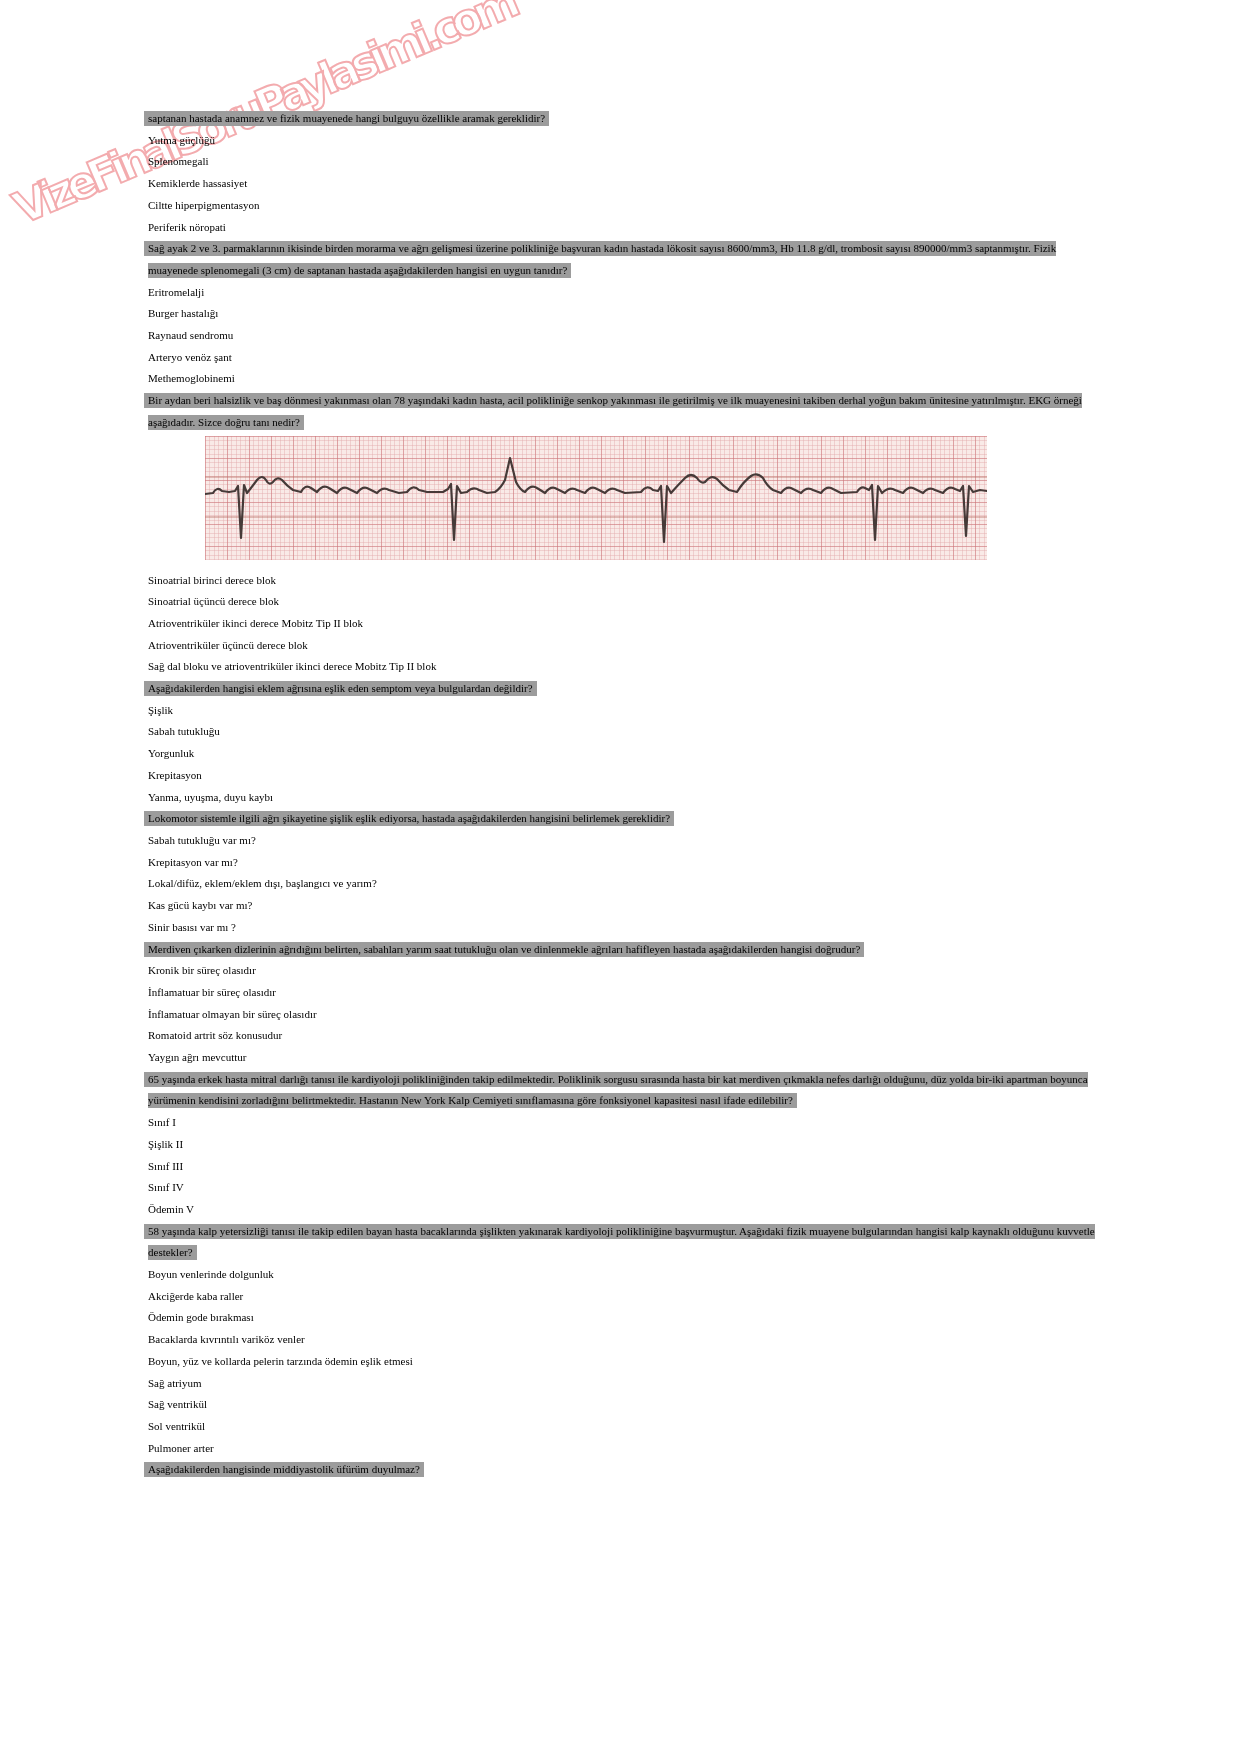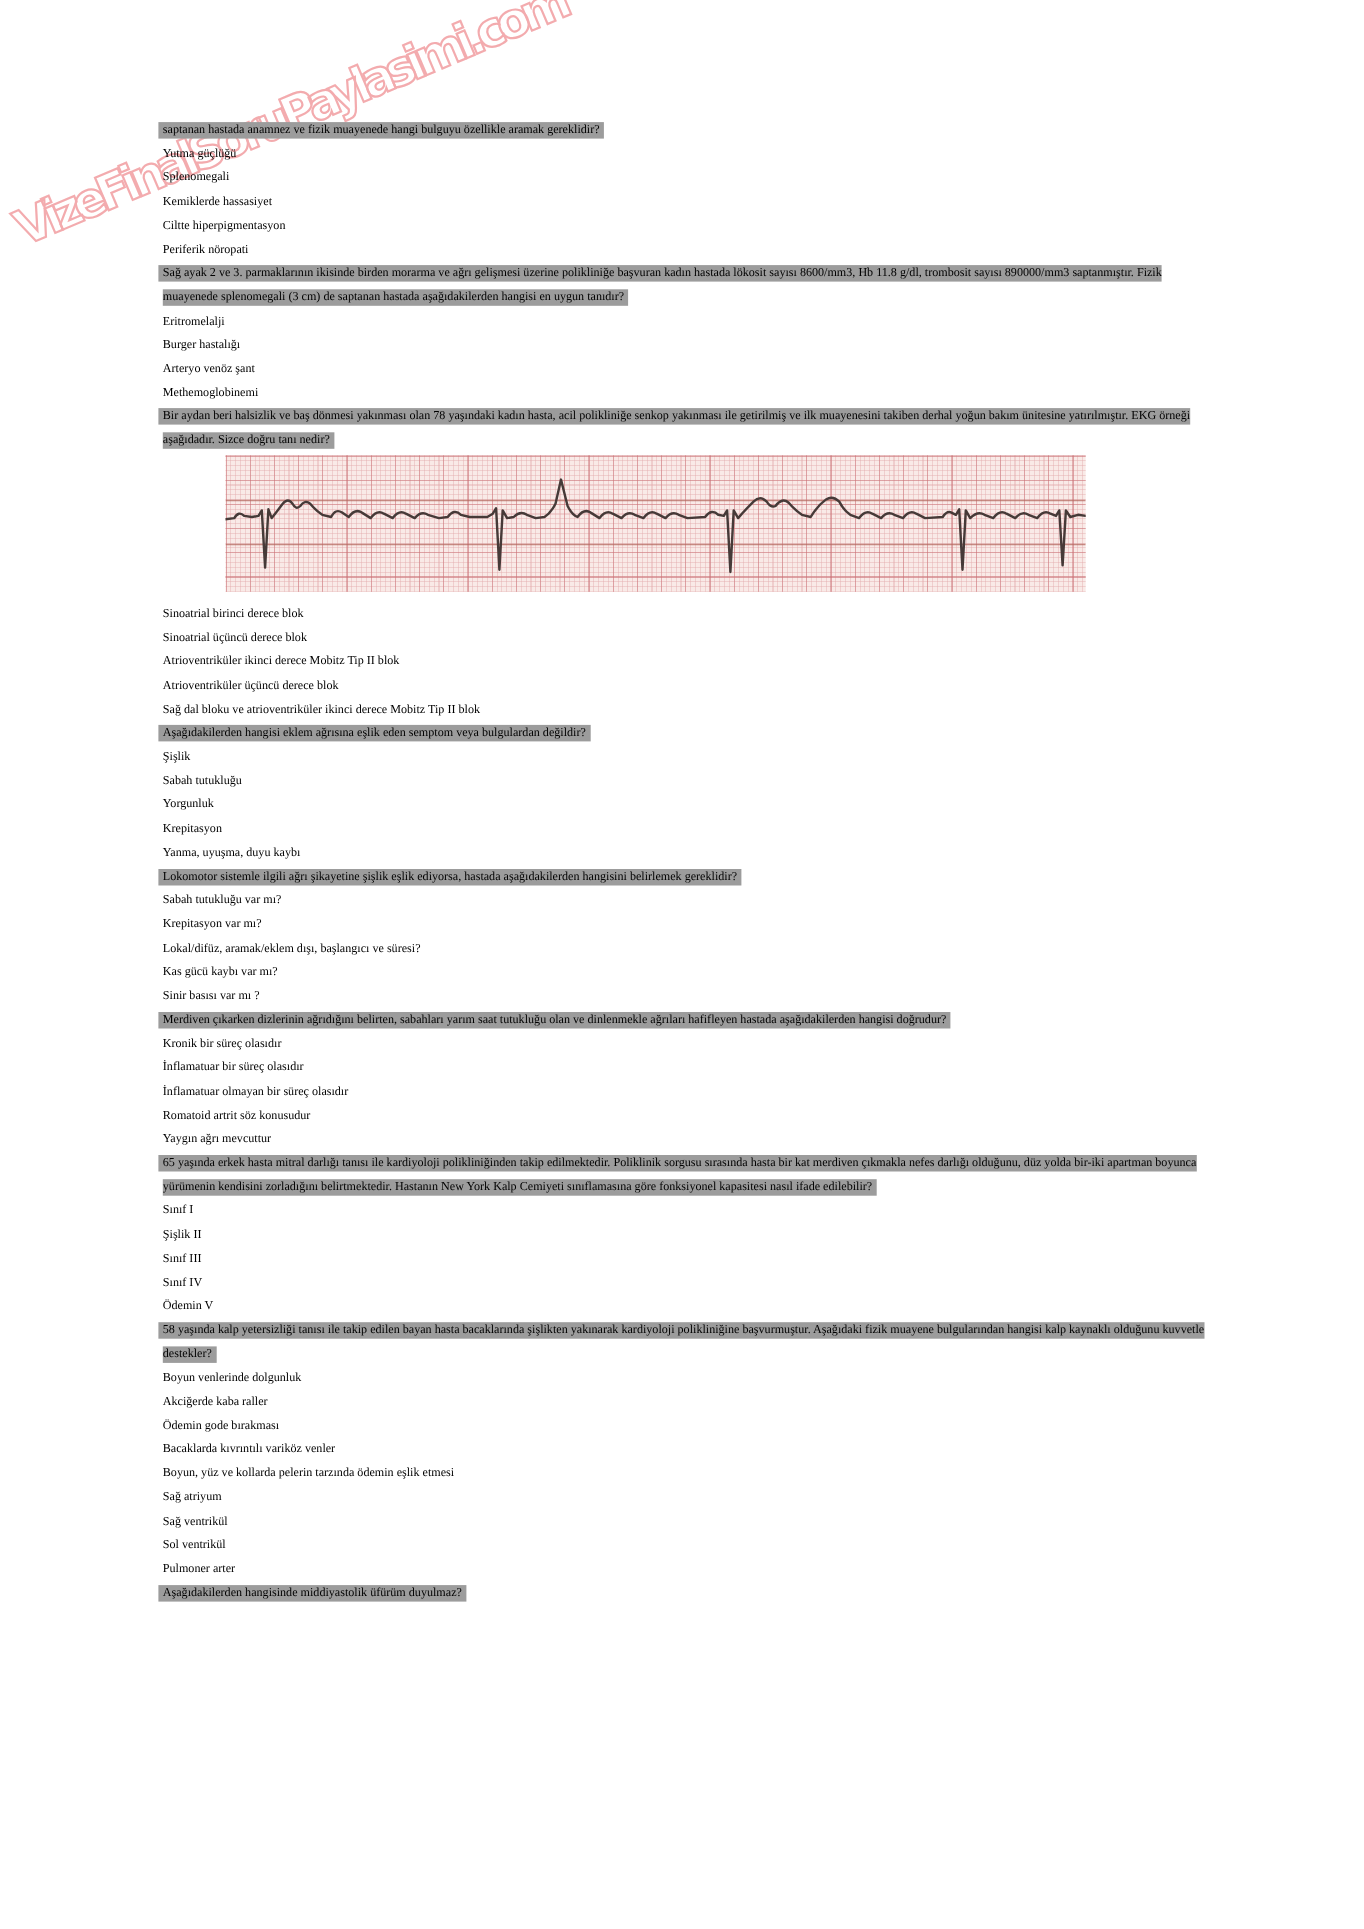--- a/index.html
+++ b/index.html
@@ -66,20 +66,21 @@
 <div class="doc" id="doc">
     <p class="q"><span class="hl">saptanan hastada anamnez ve fizik muayenede hangi bulguyu özellikle aramak gereklidir?</span></p>
     <p class="opt">Yutma güçlüğü</p>
     <p class="opt">Splenomegali</p>
     <p class="opt">Kemiklerde hassasiyet</p>
     <p class="opt">Ciltte hiperpigmentasyon</p>
     <p class="opt">Periferik nöropati</p>
     <p class="q"><span class="hl">Sağ ayak 2 ve 3. parmaklarının ikisinde birden morarma ve ağrı gelişmesi üzerine polikliniğe başvuran kadın hastada lökosit sayısı 8600/mm3, Hb 11.8 g/dl, trombosit sayısı 890000/mm3 saptanmıştır. Fizik muayenede splenomegali (3 cm) de saptanan hastada aşağıdakilerden hangisi en uygun tanıdır?</span></p>
     <p class="opt">Eritromelalji</p>
     <p class="opt">Burger hastalığı</p>
+    <p class="opt">Raynaud sendromu</p>
     <p class="opt">Arteryo venöz şant</p>
     <p class="opt">Methemoglobinemi</p>
     <p class="q"><span class="hl">Bir aydan beri halsizlik ve baş dönmesi yakınması olan 78 yaşındaki kadın hasta, acil polikliniğe senkop yakınması ile getirilmiş ve ilk muayenesini takiben derhal yoğun bakım ünitesine yatırılmıştır. EKG örneği aşağıdadır. Sizce doğru tanı nedir?</span></p>
     <div class="ecg-figure" id="ecg-figure">
     <div class="ecg-grid">
       <svg width="782" height="124" viewBox="0 0 782 124">
         <line x1="0" y1="41" x2="782" y2="41" stroke="#b5695f" stroke-width="1.2" opacity="0.75"></line>
         <line x1="0" y1="81" x2="782" y2="81" stroke="#b5695f" stroke-width="1.2" opacity="0.75"></line>
         <path fill="none" stroke="#463a38" stroke-width="2.2" stroke-linejoin="round" stroke-linecap="round" d="
           M0,58 L8,57 Q12,50 17,55 L24,56 L30,55 L33,50 L36,102 L39,49 L42,57
@@ -99,21 +100,21 @@
     <p class="opt">Sağ dal bloku ve atrioventriküler ikinci derece Mobitz Tip II blok</p>
     <p class="q"><span class="hl">Aşağıdakilerden hangisi eklem ağrısına eşlik eden semptom veya bulgulardan değildir?</span></p>
     <p class="opt">Şişlik</p>
     <p class="opt">Sabah tutukluğu</p>
     <p class="opt">Yorgunluk</p>
     <p class="opt">Krepitasyon</p>
     <p class="opt">Yanma, uyuşma, duyu kaybı</p>
     <p class="q"><span class="hl">Lokomotor sistemle ilgili ağrı şikayetine şişlik eşlik ediyorsa, hastada aşağıdakilerden hangisini belirlemek gereklidir?</span></p>
     <p class="opt">Sabah tutukluğu var mı?</p>
     <p class="opt">Krepitasyon var mı?</p>
-    <p class="opt">Lokal/difüz, aramak/eklem dışı, başlangıcı ve süresi?</p>
+    <p class="opt">Lokal/difüz, eklem/eklem dışı, başlangıcı ve yarım?</p>
     <p class="opt">Kas gücü kaybı var mı?</p>
     <p class="opt">Sinir basısı var mı ?</p>
     <p class="q"><span class="hl">Merdiven çıkarken dizlerinin ağrıdığını belirten, sabahları yarım saat tutukluğu olan ve dinlenmekle ağrıları hafifleyen hastada aşağıdakilerden hangisi doğrudur?</span></p>
     <p class="opt">Kronik bir süreç olasıdır</p>
     <p class="opt">İnflamatuar bir süreç olasıdır</p>
     <p class="opt">İnflamatuar olmayan bir süreç olasıdır</p>
     <p class="opt">Romatoid artrit söz konusudur</p>
     <p class="opt">Yaygın ağrı mevcuttur</p>
     <p class="q"><span class="hl">65 yaşında erkek hasta mitral darlığı tanısı ile kardiyoloji polikliniğinden takip edilmektedir. Poliklinik sorgusu sırasında hasta bir kat merdiven çıkmakla nefes darlığı olduğunu, düz yolda bir-iki apartman boyunca yürümenin kendisini zorladığını belirtmektedir. Hastanın New York Kalp Cemiyeti sınıflamasına göre fonksiyonel kapasitesi nasıl ifade edilebilir?</span></p>
     <p class="opt">Sınıf I</p>

